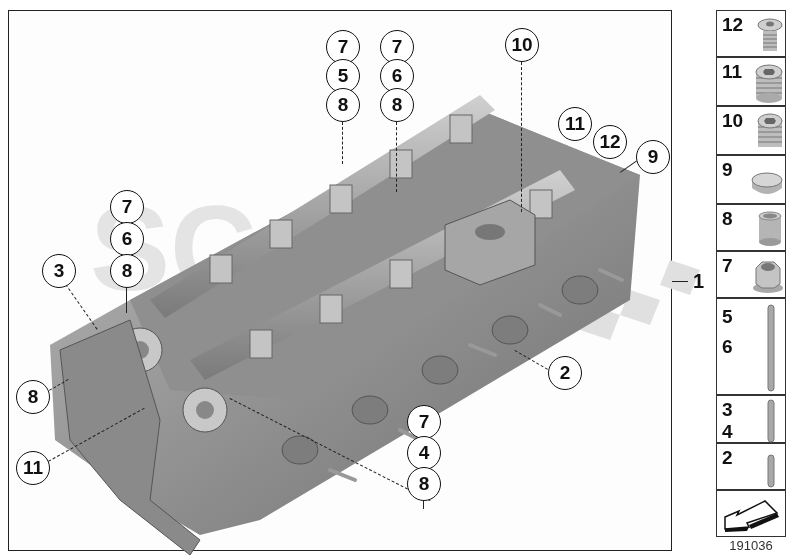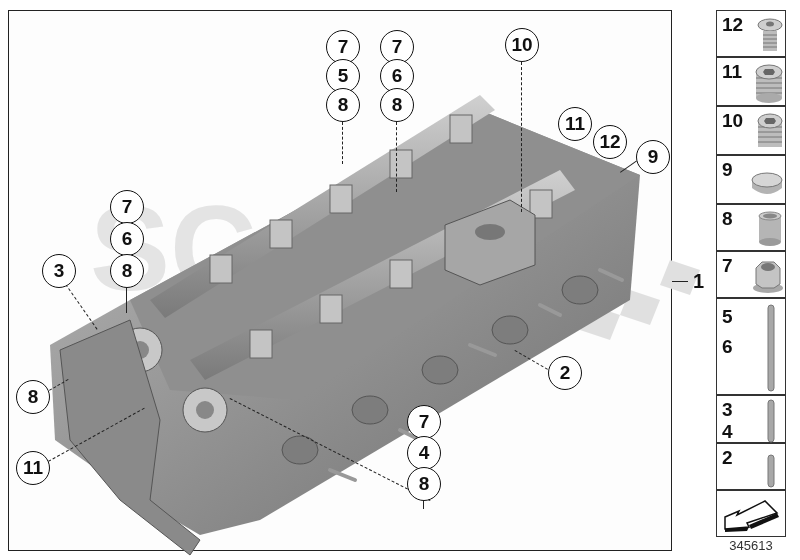--- a/index.html
+++ b/index.html
@@ -215,13 +215,13 @@
   </svg>
 </div>
 <div class="rp" style="top:490px;height:47px">
   <svg style="position:absolute;left:4px;top:6px" width="62" height="36" viewBox="0 0 62 36">
     <polygon points="4,20 18,14 16,18 44,4 56,16 26,26 28,30 4,32" fill="#fff" stroke="#111" stroke-width="1.5"></polygon>
     <polygon points="4,32 28,30 26,34 4,35" fill="#111"></polygon>
     <polygon points="28,28 56,16 58,20 30,32" fill="#111"></polygon>
   </svg>
 </div>
 
-<div class="partno">345613</div>
+<div class="partno">191036</div>
 
 </body></html>

